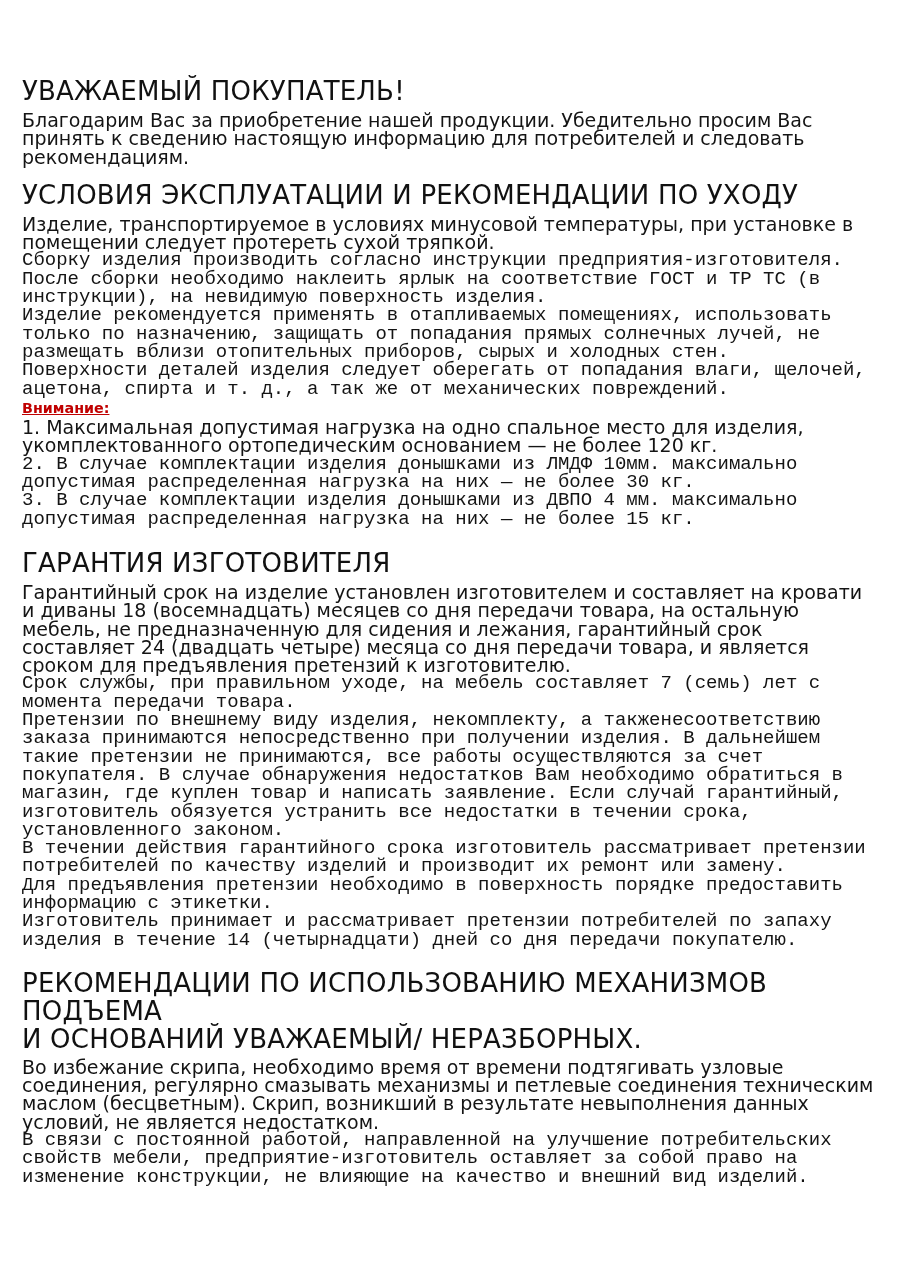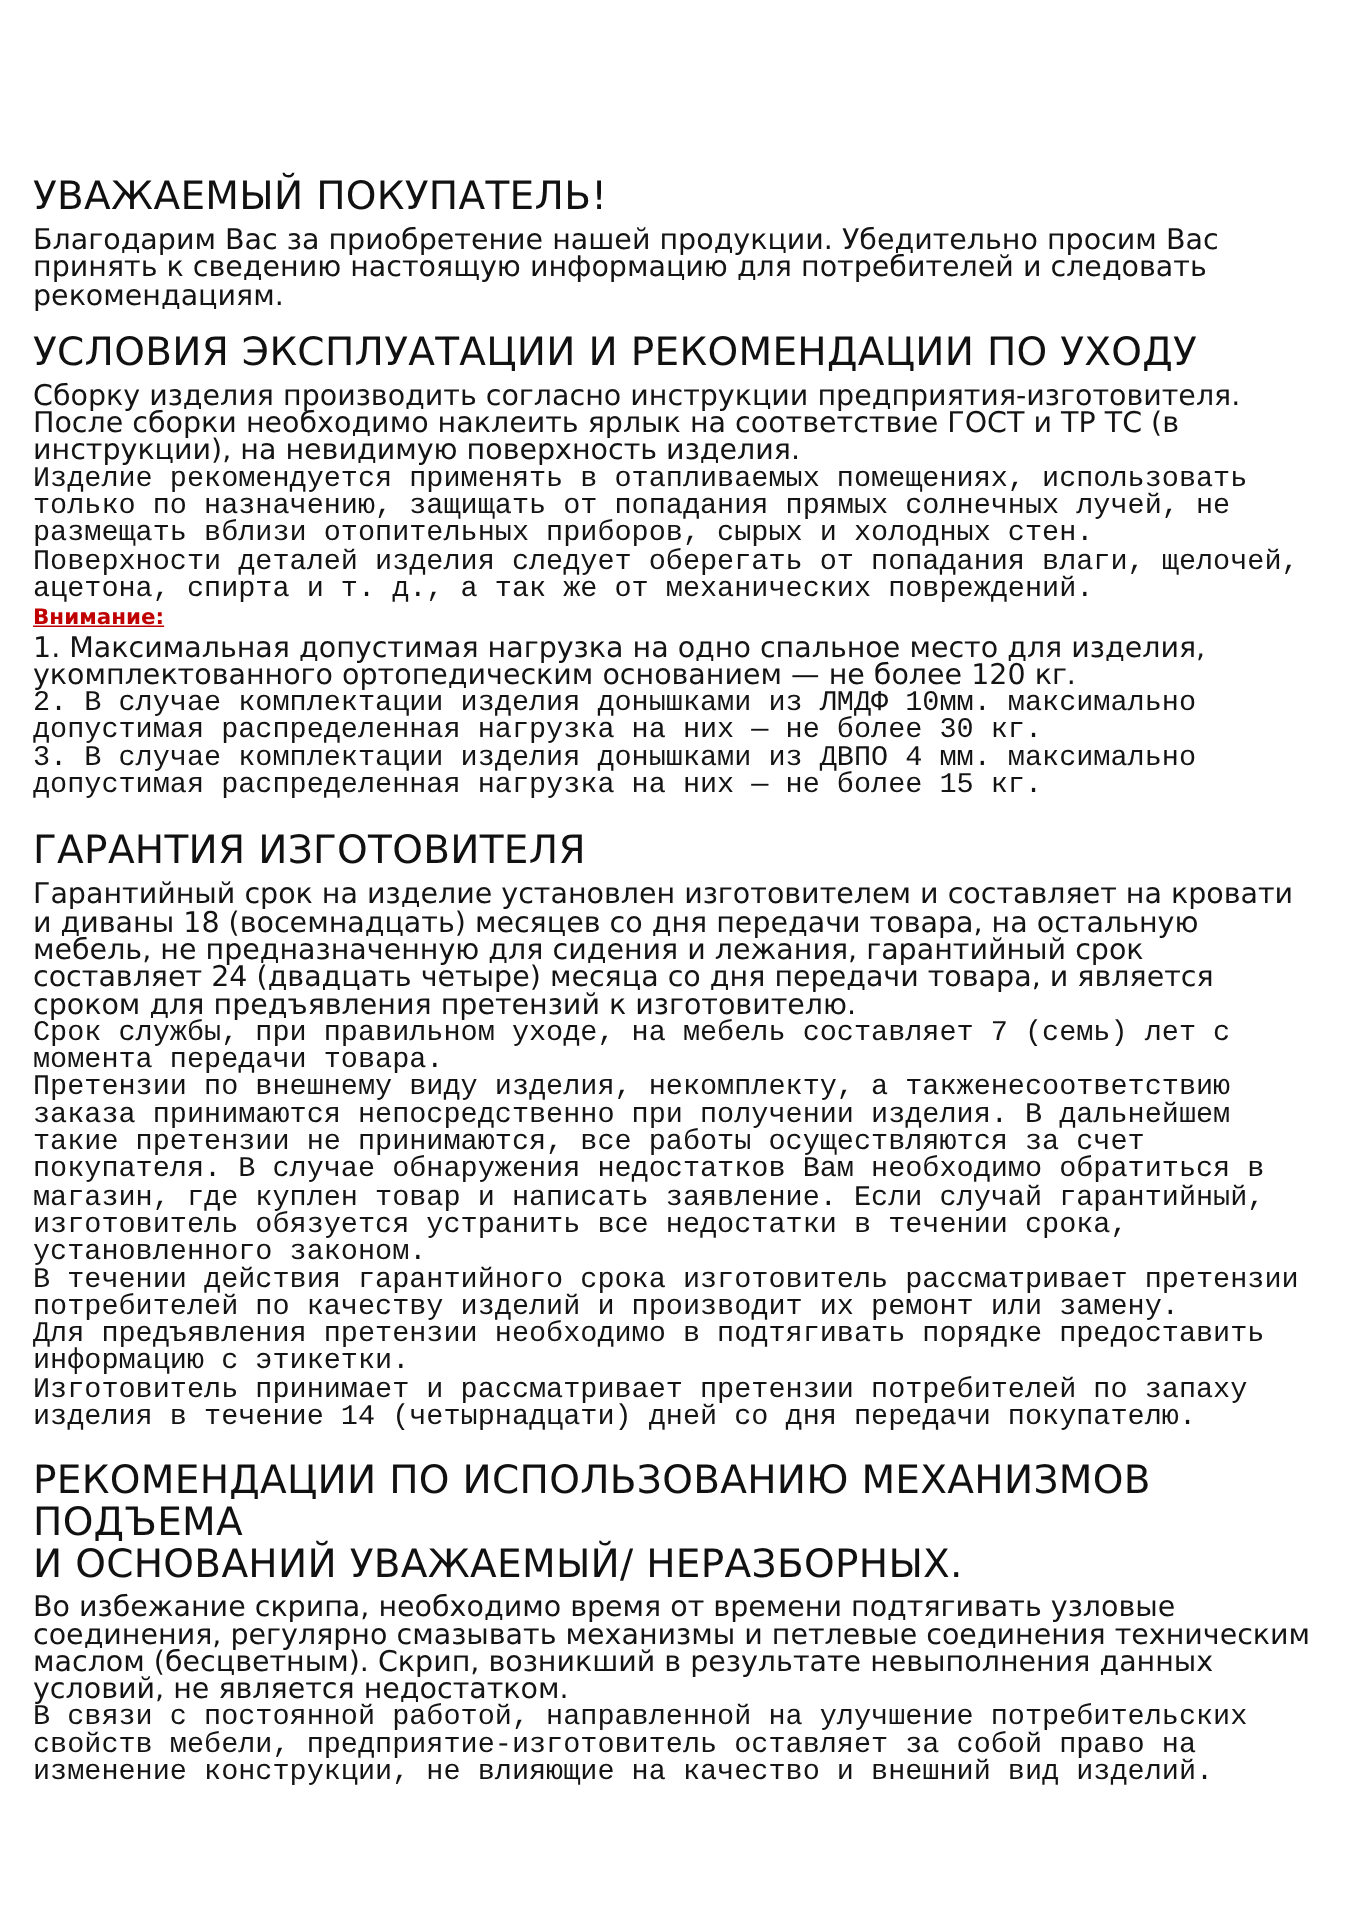--- a/index.html
+++ b/index.html
@@ -12,21 +12,21 @@
     height: 1280px;
     font-family: "DejaVu Sans", "Liberation Sans", sans-serif;
     color: #111111;
     overflow: hidden;
   }
   .page {
     position: relative;
     width: 900px;
     height: 1200px;
     box-sizing: border-box;
-    padding: 116px 22px 0 22px;
+    padding: 76px 22px 0 22px;
   }
   h1.section-title {
     font-family: "DejaVu Sans", "Liberation Sans", sans-serif;
     font-weight: 400;
     font-size: 26px;
     line-height: 30px;
     letter-spacing: 0.2px;
     margin: 0 0 5px 0;
     color: #111111;
   }
@@ -64,40 +64,41 @@
 
 <div class="page">
 
   <div class="block">
     <h1 class="section-title">УВАЖАЕМЫЙ ПОКУПАТЕЛЬ!</h1>
     <p class="body">Благодарим Вас за приобретение нашей продукции. Убедительно просим Вас принять к сведению настоящую информацию для потребителей и следовать рекомендациям.</p>
   </div>
 
   <div class="block">
     <h1 class="section-title">УСЛОВИЯ ЭКСПЛУАТАЦИИ И РЕКОМЕНДАЦИИ ПО УХОДУ</h1>
+    <p class="body">Изделие, транспортируемое в условиях минусовой температуры, при установке в помещении следует протереть сухой тряпкой.</p>
     <p class="body">Сборку изделия производить согласно инструкции предприятия-изготовителя. После сборки необходимо наклеить ярлык на соответствие ГОСТ и ТР ТС (в инструкции), на невидимую поверхность изделия.</p>
     <p class="body">Изделие рекомендуется  применять в отапливаемых помещениях, использовать только по назначению, защищать от попадания прямых солнечных лучей, не размещать вблизи отопительных приборов, сырых и холодных стен.</p>
     <p class="body">Поверхности деталей изделия следует оберегать от попадания влаги, щелочей, ацетона, спирта и т. д., а так же от механических повреждений.</p>
     <div>
       <span class="attention">Внимание:</span>
     </div>
     <p class="body">1. Максимальная допустимая нагрузка на одно спальное место для изделия, укомплектованного ортопедическим основанием — не более 120 кг.</p>
     <p class="body">2. В случае комплектации изделия донышками из ЛМДФ 10мм. максимально допустимая распределенная нагрузка на них — не более 30 кг.</p>
     <p class="body">3. В случае комплектации изделия донышками из ДВПО 4 мм. максимально допустимая распределенная нагрузка на них — не более 15 кг.</p>
   </div>
 
   <div class="spacer-sm"></div>
 
   <div class="block">
     <h1 class="section-title">ГАРАНТИЯ ИЗГОТОВИТЕЛЯ</h1>
     <p class="body">Гарантийный срок на изделие установлен изготовителем и составляет на кровати и диваны 18 (восемнадцать) месяцев со дня передачи товара, на остальную мебель, не предназначенную для сидения и лежания, гарантийный срок составляет 24 (двадцать четыре) месяца со дня передачи товара, и является сроком для предъявления претензий к изготовителю.</p>
     <p class="body">Срок службы, при правильном уходе, на мебель составляет 7 (семь) лет с момента передачи товара.</p>
     <p class="body">Претензии по внешнему виду изделия, некомплекту, а такженесоответствию заказа принимаются непосредственно при получении изделия. В дальнейшем такие претензии не принимаются, все работы осуществляются за счет покупателя. В случае обнаружения недостатков  Вам необходимо обратиться в магазин, где куплен товар и написать заявление. Если случай гарантийный, изготовитель обязуется устранить все недостатки в течении срока, установленного законом.</p>
     <p class="body">В течении действия гарантийного срока изготовитель рассматривает претензии потребителей по качеству изделий и производит их ремонт или замену.</p>
-    <p class="body">Для предъявления претензии необходимо в подтягивать порядке предоставить информацию с этикетки.</p>
+    <p class="body">Для предъявления претензии необходимо в поверхность порядке предоставить информацию с этикетки.</p>
     <p class="body">Изготовитель принимает и рассматривает претензии потребителей по запаху изделия в течение 14 (четырнадцати) дней со дня передачи  покупателю.</p>
   </div>
 
   <div class="spacer-sm"></div>
 
   <div class="block">
     <h1 class="section-title tight" style="margin-bottom:0">РЕКОМЕНДАЦИИ ПО ИСПОЛЬЗОВАНИЮ МЕХАНИЗМОВ ПОДЪЕМА</h1>
     <h1 class="section-title tight">И ОСНОВАНИЙ УВАЖАЕМЫЙ/ НЕРАЗБОРНЫХ.</h1>
     <p class="body">Во избежание скрипа, необходимо время от времени подтягивать узловые соединения, регулярно смазывать механизмы и петлевые соединения техническим маслом (бесцветным). Скрип, возникший в результате невыполнения данных условий, не является недостатком.</p>
     <p class="body">В связи с постоянной работой, направленной на улучшение потребительских свойств мебели, предприятие-изготовитель оставляет за собой право на изменение конструкции, не влияющие на качество и внешний вид изделий.</p>

